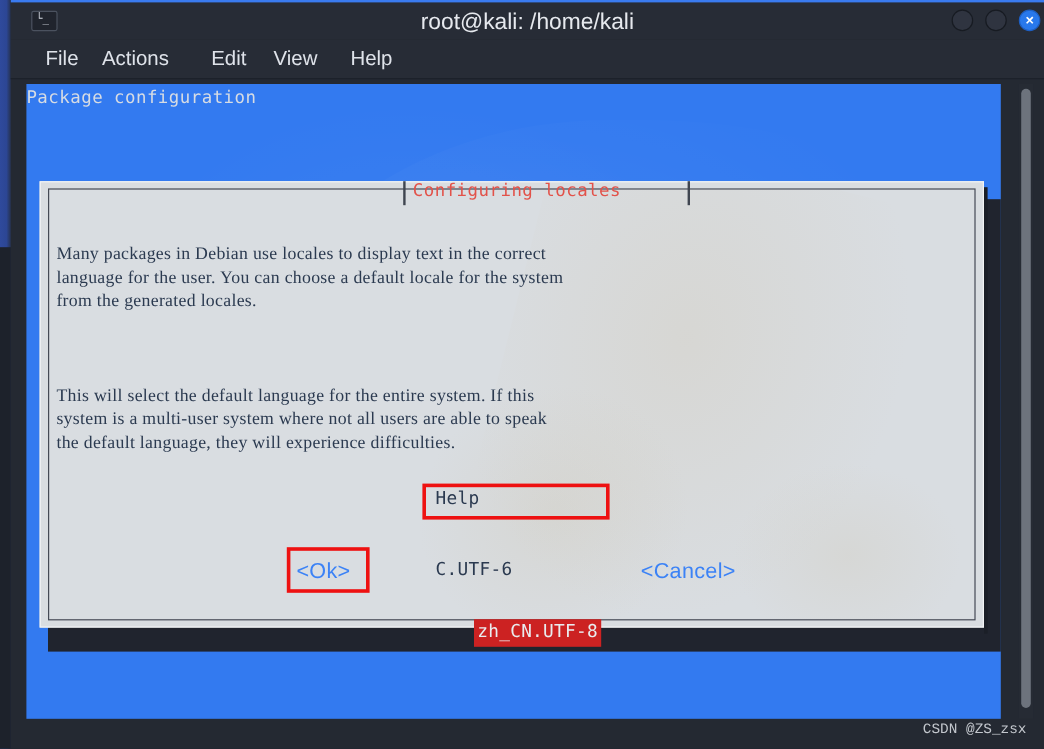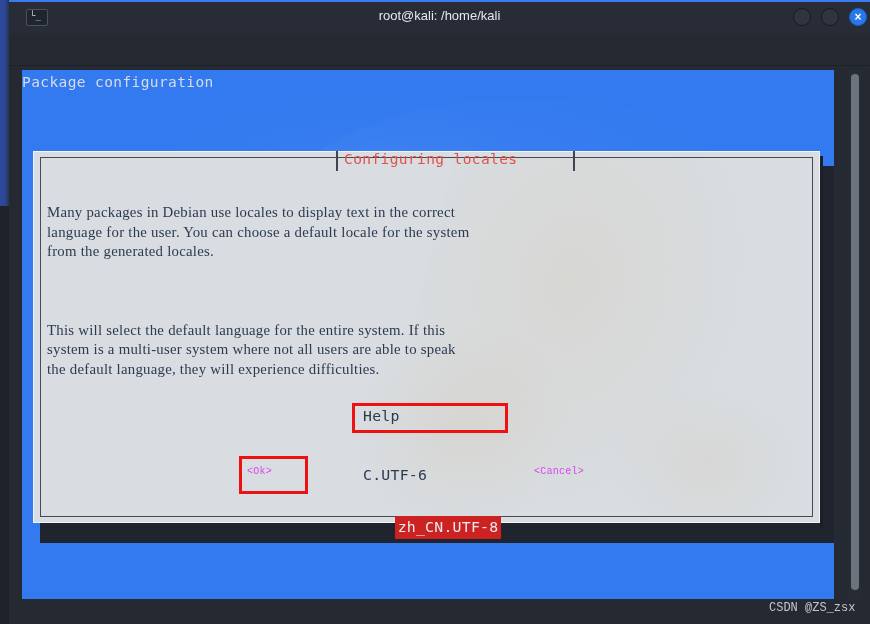--- a/index.html
+++ b/index.html
@@ -66,21 +66,21 @@
     font-family: "DejaVu Sans Mono", monospace;
     font-size: 9px;
     line-height: 9px;
     color: #cfd4dc;
   }
   #title-text {
     position: absolute;
     left: 0; top: 8px;
     width: 861px;
     text-align: center;
-    font-size: 13px;
+    font-size: 19px;
     color: #e6e9ee;
     font-family: "Liberation Sans", sans-serif;
   }
   .winbtn {
     position: absolute;
     top: 8px;
     width: 18px; height: 18px;
     border-radius: 50%;
     box-sizing: border-box;
   }
@@ -278,23 +278,23 @@
     border: 3px solid #ee1111;
     box-sizing: border-box;
     background: transparent;
   }
   #annot-locale { left: 352px; top: 403px; width: 156px; height: 30px; }
   #annot-ok     { left: 239px; top: 456px; width: 69px; height: 38px; }
 
   
   .dlg-button {
     position: absolute;
-    font-family: Liberation Mono, monospace;
-    font-size: 10px;
-    color: #d946ef;
+    font-family: Liberation Sans, sans-serif;
+    font-size: 18px;
+    color: #3b82f6;
     letter-spacing: 0.25px;
     white-space: pre;
   }
   #btn-ok     { left: 247px; top: 466px; }
   #btn-cancel { left: 534px; top: 466px; }
 
   
   #scrollbar-track {
     position: absolute;
     left: 849px; top: 70px;
@@ -331,20 +331,27 @@
     <div id="term-icon">
       <span class="glyph">└_</span>
     </div>
     <div id="title-text">root@kali: /home/kali</div>
     <div class="winbtn" id="btn-minimize"></div>
     <div class="winbtn" id="btn-maximize"></div>
     <div class="winbtn" id="btn-close">×</div>
   </div>
   <div id="titlebar-topline"></div>
 
+  <div id="menubar">
+    <div class="menu-item" style="left:29px">File</div>
+    <div class="menu-item" style="left:76px">Actions</div>
+    <div class="menu-item" style="left:167px">Edit</div>
+    <div class="menu-item" style="left:219px">View</div>
+    <div class="menu-item" style="left:283px">Help</div>
+  </div>
   <div id="menubar-underline"></div>
 
   <div id="terminal">
     <div class="swirl1"></div>
     <div class="swirl2"></div>
   </div>
 
   <div id="pkg-config-label">Package configuration</div>
 
   <div id="dark-band"></div>

